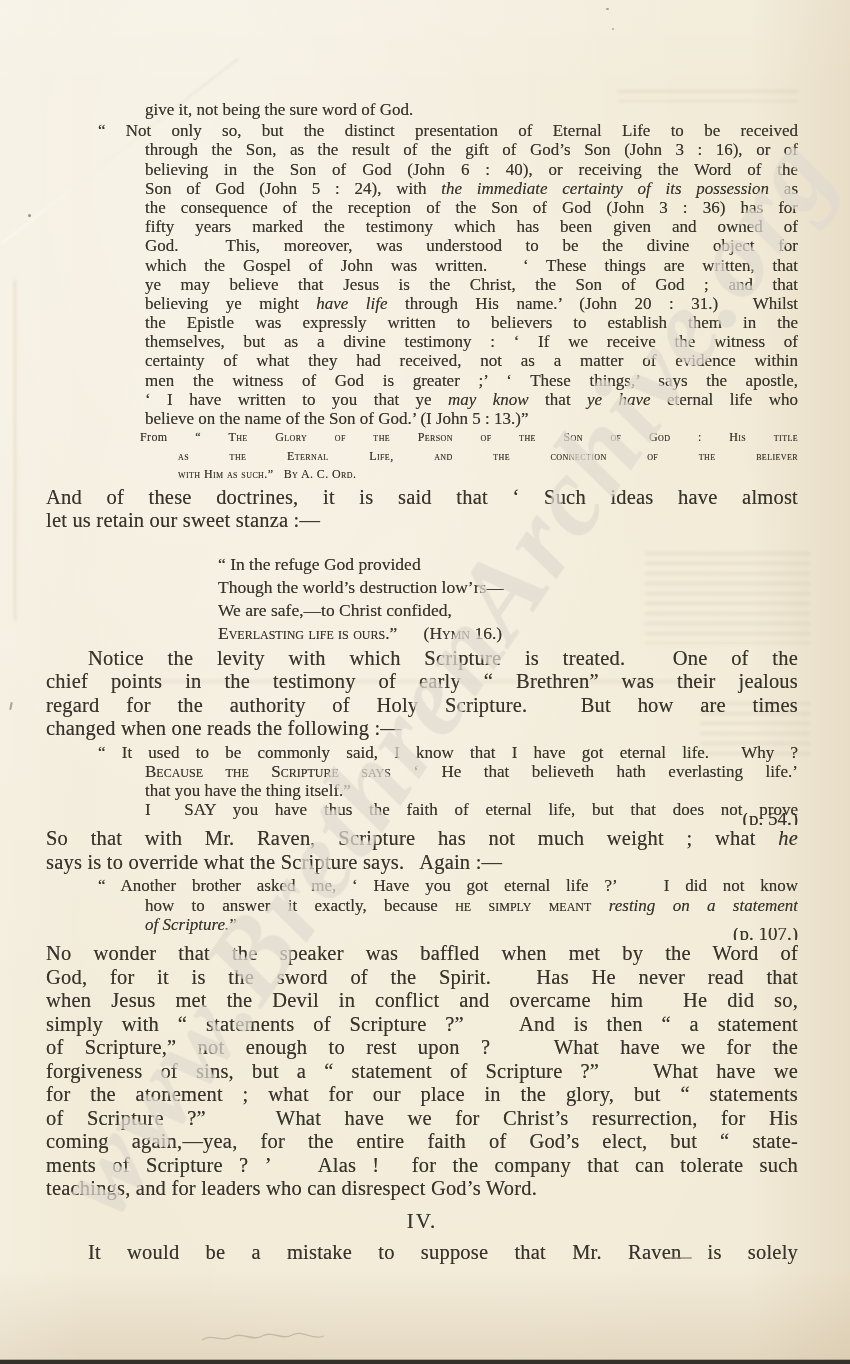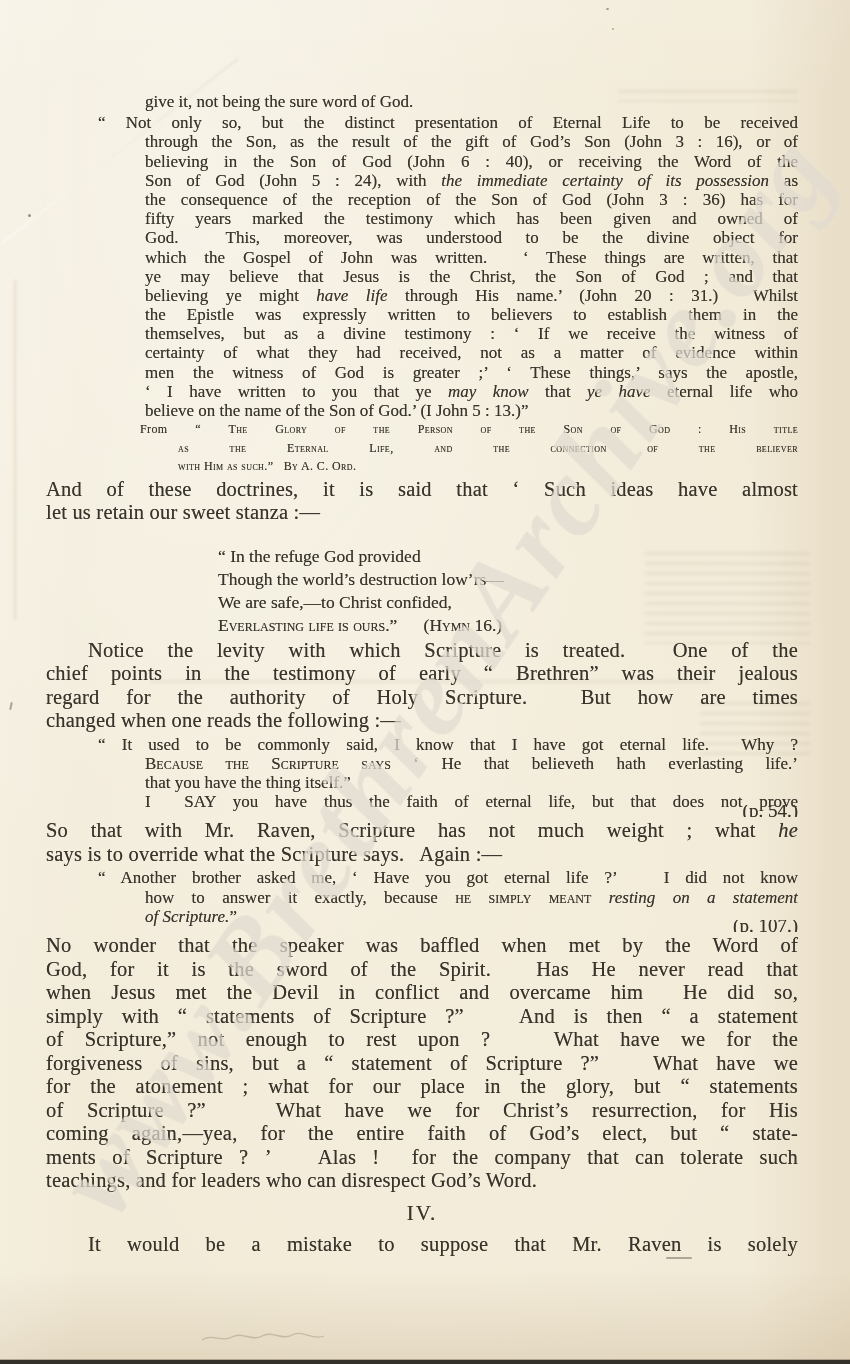--- a/index.html
+++ b/index.html
@@ -53,21 +53,21 @@
   .quote .line{font-size:17px;height:19.2px;line-height:19.2px;}
   .attrib .line{font-size:12px;height:18.5px;line-height:18.5px;letter-spacing:0.4px;}
   .hymn .line{font-size:17.5px;height:23px;line-height:23px;}
   .heading .line{font-size:21px;height:24px;line-height:24px;letter-spacing:2px;}
 
   .block{margin:0;}
   .body{margin-top:2px;}
   .heading{margin:8px 0 8px;}
   .hymn{margin-top:20px;}
   .quote{margin-top:2px;}
-  .block:first-child{margin-top:8px;}
+  .block:first-child{margin-top:16px;}
 
   
   .c-b{padding-left:0;}
   .c-bi{text-indent:42px;}
   .c-q1{padding-left:52px;}
   .c-qc{padding-left:99px;}
   .c-a1{padding-left:94px;}
   .c-ac{padding-left:132px;}
   .c-hy{padding-left:172px;}
 

